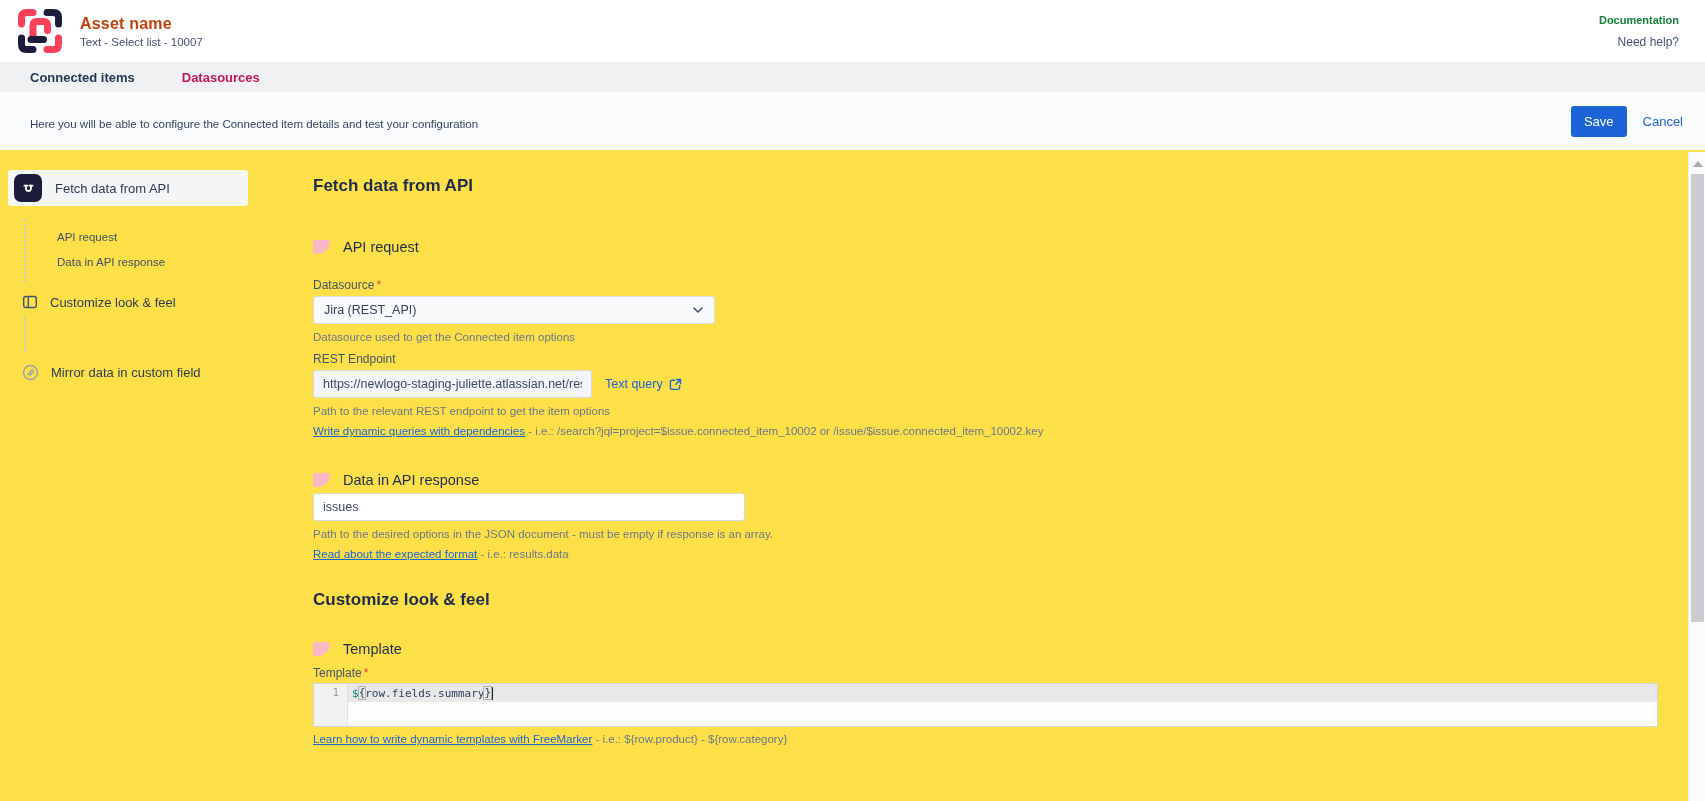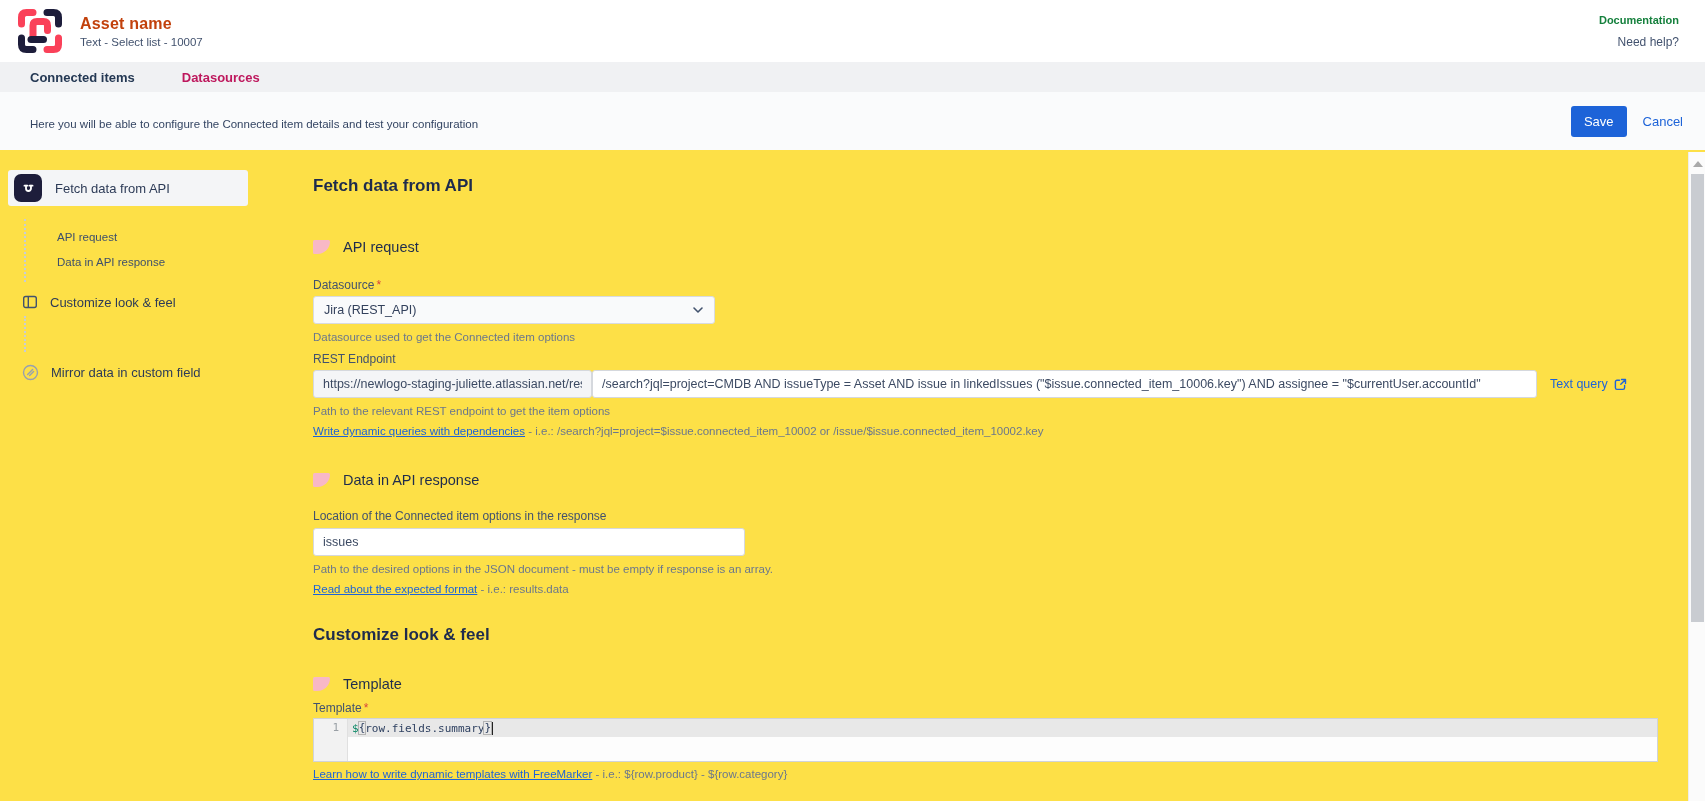--- a/index.html
+++ b/index.html
@@ -211,42 +211,40 @@
           <svg width="12" height="8" viewBox="0 0 12 8">
               <path d="M2 2 l4 4 4-4" fill="none" stroke="#42526e" stroke-width="1.6" stroke-linecap="round" stroke-linejoin="round"></path>
             </svg>
         </span>
       </div>
       <div class="help">Datasource used to get the Connected item options</div>
 
       <div class="field-label after-help">REST Endpoint</div>
       <div class="endpoint-row">
         <input class="ep-base" readonly="" value="https://newlogo-staging-juliette.atlassian.net/rest/api/3" style="">
-        <input class="ep-query" readonly="" value="/search?jql=project=CMDB AND issueType = Asset AND issue in linkedIssues (&quot;$issue.connected_item_10006.key&quot;) AND assignee = &quot;$currentUser.accountId&quot;" style="">
         <a class="open-query">
           <span>Text query</span>
           <svg width="13" height="13" viewBox="0 0 13 13">
             <g fill="none" stroke="#1d63d8" stroke-width="1.4" stroke-linecap="round" stroke-linejoin="round">
               <path d="M5.5 2.2 H3 a1.6 1.6 0 0 0 -1.6 1.6 v6 a1.6 1.6 0 0 0 1.6 1.6 h6 a1.6 1.6 0 0 0 1.6 -1.6 V7.5"></path>
               <path d="M7.5 1.5 h4 v4 M11.3 1.7 L 6.8 6.2"></path>
             </g>
           </svg>
         </a>
       </div>
       <div class="help">Path to the relevant REST endpoint to get the item options</div>
       <div class="help-line">
         <a class="hlink">Write dynamic queries with dependencies</a><span class="help-inline"> - i.e.: /search?jql=project=$issue.connected_item_10002 or /issue/$issue.connected_item_10002.key</span>
       </div>
 
       <div class="section-title tight">
         <span class="wedge"></span>
         <span class="stxt">Data in API response</span>
       </div>
 
-      <div class="field-label after-section">Location of the Connected item options in the response</div>
       <input class="txt-input" readonly="" value="issues" style="">
       <div class="help">Path to the desired options in the JSON document - must be empty if response is an array.</div>
       <div class="help-line">
         <a class="hlink">Read about the expected format</a><span class="help-inline"> - i.e.: results.data</span>
       </div>
 
       <h1 class="heading second">Customize look &amp; feel</h1>
 
       <div class="section-title third">
         <span class="wedge"></span>

